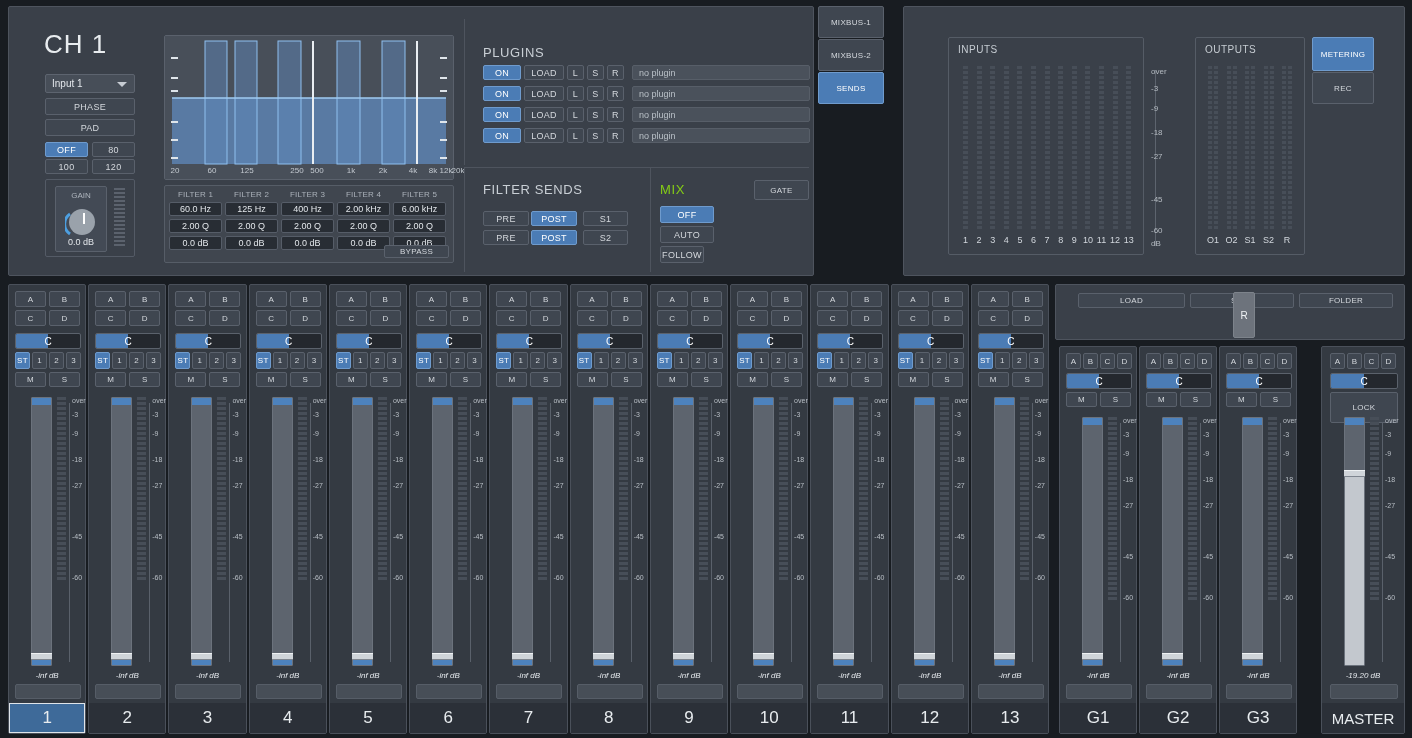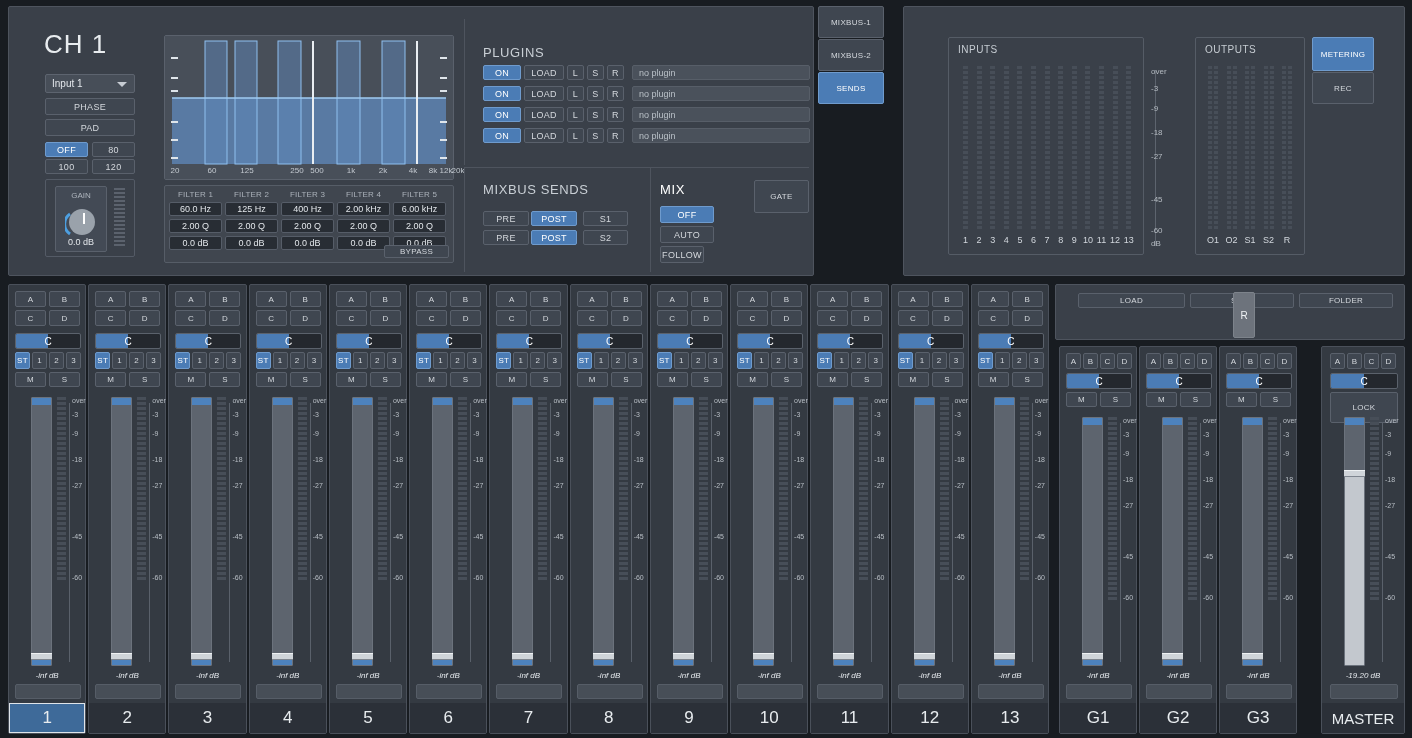--- a/index.html
+++ b/index.html
@@ -347,32 +347,32 @@
           <div class="btn" style="position:absolute;left:59px;top:109px;width:40px;height:15px;">LOAD</div>
           <div class="btn" style="position:absolute;left:102px;top:109px;width:17px;height:15px;">L</div>
           <div class="btn" style="position:absolute;left:122px;top:109px;width:17px;height:15px;">S</div>
           <div class="btn" style="position:absolute;left:142px;top:109px;width:17px;height:15px;">R</div>
           <div style="position:absolute;left:167px;top:109px;width:178px;height:15px;background:#4a515b;border:1px solid #575e68;border-radius:2px;color:#b9c0c7;font-size:9px;display:flex;align-items:center;padding-left:6px;">no plugin</div>
         </div>
       </div>
   </div>
 
   <div style="position:absolute;left:455px;top:160px;width:345px;height:105px;border-left:1px solid #4e545e;border-top:1px solid #4e545e;">
-    <div style="position:absolute;left:18px;top:14px;font-size:13px;color:#c9cfd5;letter-spacing:.6px;">MIXBUS SENDS</div>
+    <div style="position:absolute;left:18px;top:14px;font-size:13px;color:#c9cfd5;letter-spacing:.6px;">FILTER SENDS</div>
     <div class="btn" style="position:absolute;left:18px;top:43px;width:46px;height:15px;">PRE</div>
     <div class="btn on" style="position:absolute;left:66px;top:43px;width:46px;height:15px;">POST</div>
     <div class="btn" style="position:absolute;left:118px;top:43px;width:45px;height:15px;">S1</div>
     <div class="btn" style="position:absolute;left:18px;top:62px;width:46px;height:15px;">PRE</div>
     <div class="btn on" style="position:absolute;left:66px;top:62px;width:46px;height:15px;">POST</div>
     <div class="btn" style="position:absolute;left:118px;top:62px;width:45px;height:15px;">S2</div>
 
     <div style="position:absolute;left:185px;top:0;bottom:0;width:1px;background:#4e545e;"></div>
 
-    <div style="position:absolute;left:195px;top:14px;font-size:13px;color:#ffffff;letter-spacing:.6px;">MIX</div>
-    <div class="btn" style="position:absolute;left:289px;top:12px;width:55px;height:33px;font-size:8px;">GATE</div>
+    <div style="position:absolute;left:195px;top:14px;font-size:13px;color:#84cc16;letter-spacing:.6px;">MIX</div>
+    <div class="btn" style="position:absolute;left:289px;top:12px;width:55px;height:20px;font-size:8px;">GATE</div>
     <div class="btn on" style="position:absolute;left:195px;top:38px;width:54px;height:17px;">OFF</div>
     <div class="btn" style="position:absolute;left:195px;top:58px;width:54px;height:17px;">AUTO</div>
     <div class="btn" style="position:absolute;left:195px;top:78px;width:44px;height:17px;">FOLLOW</div>
   </div>
 </div>
 
 <div id="mb-tabs">
   <div class="btn">MIXBUS-1</div>
   <div class="btn">MIXBUS-2</div>
   <div class="btn on">SENDS</div>

